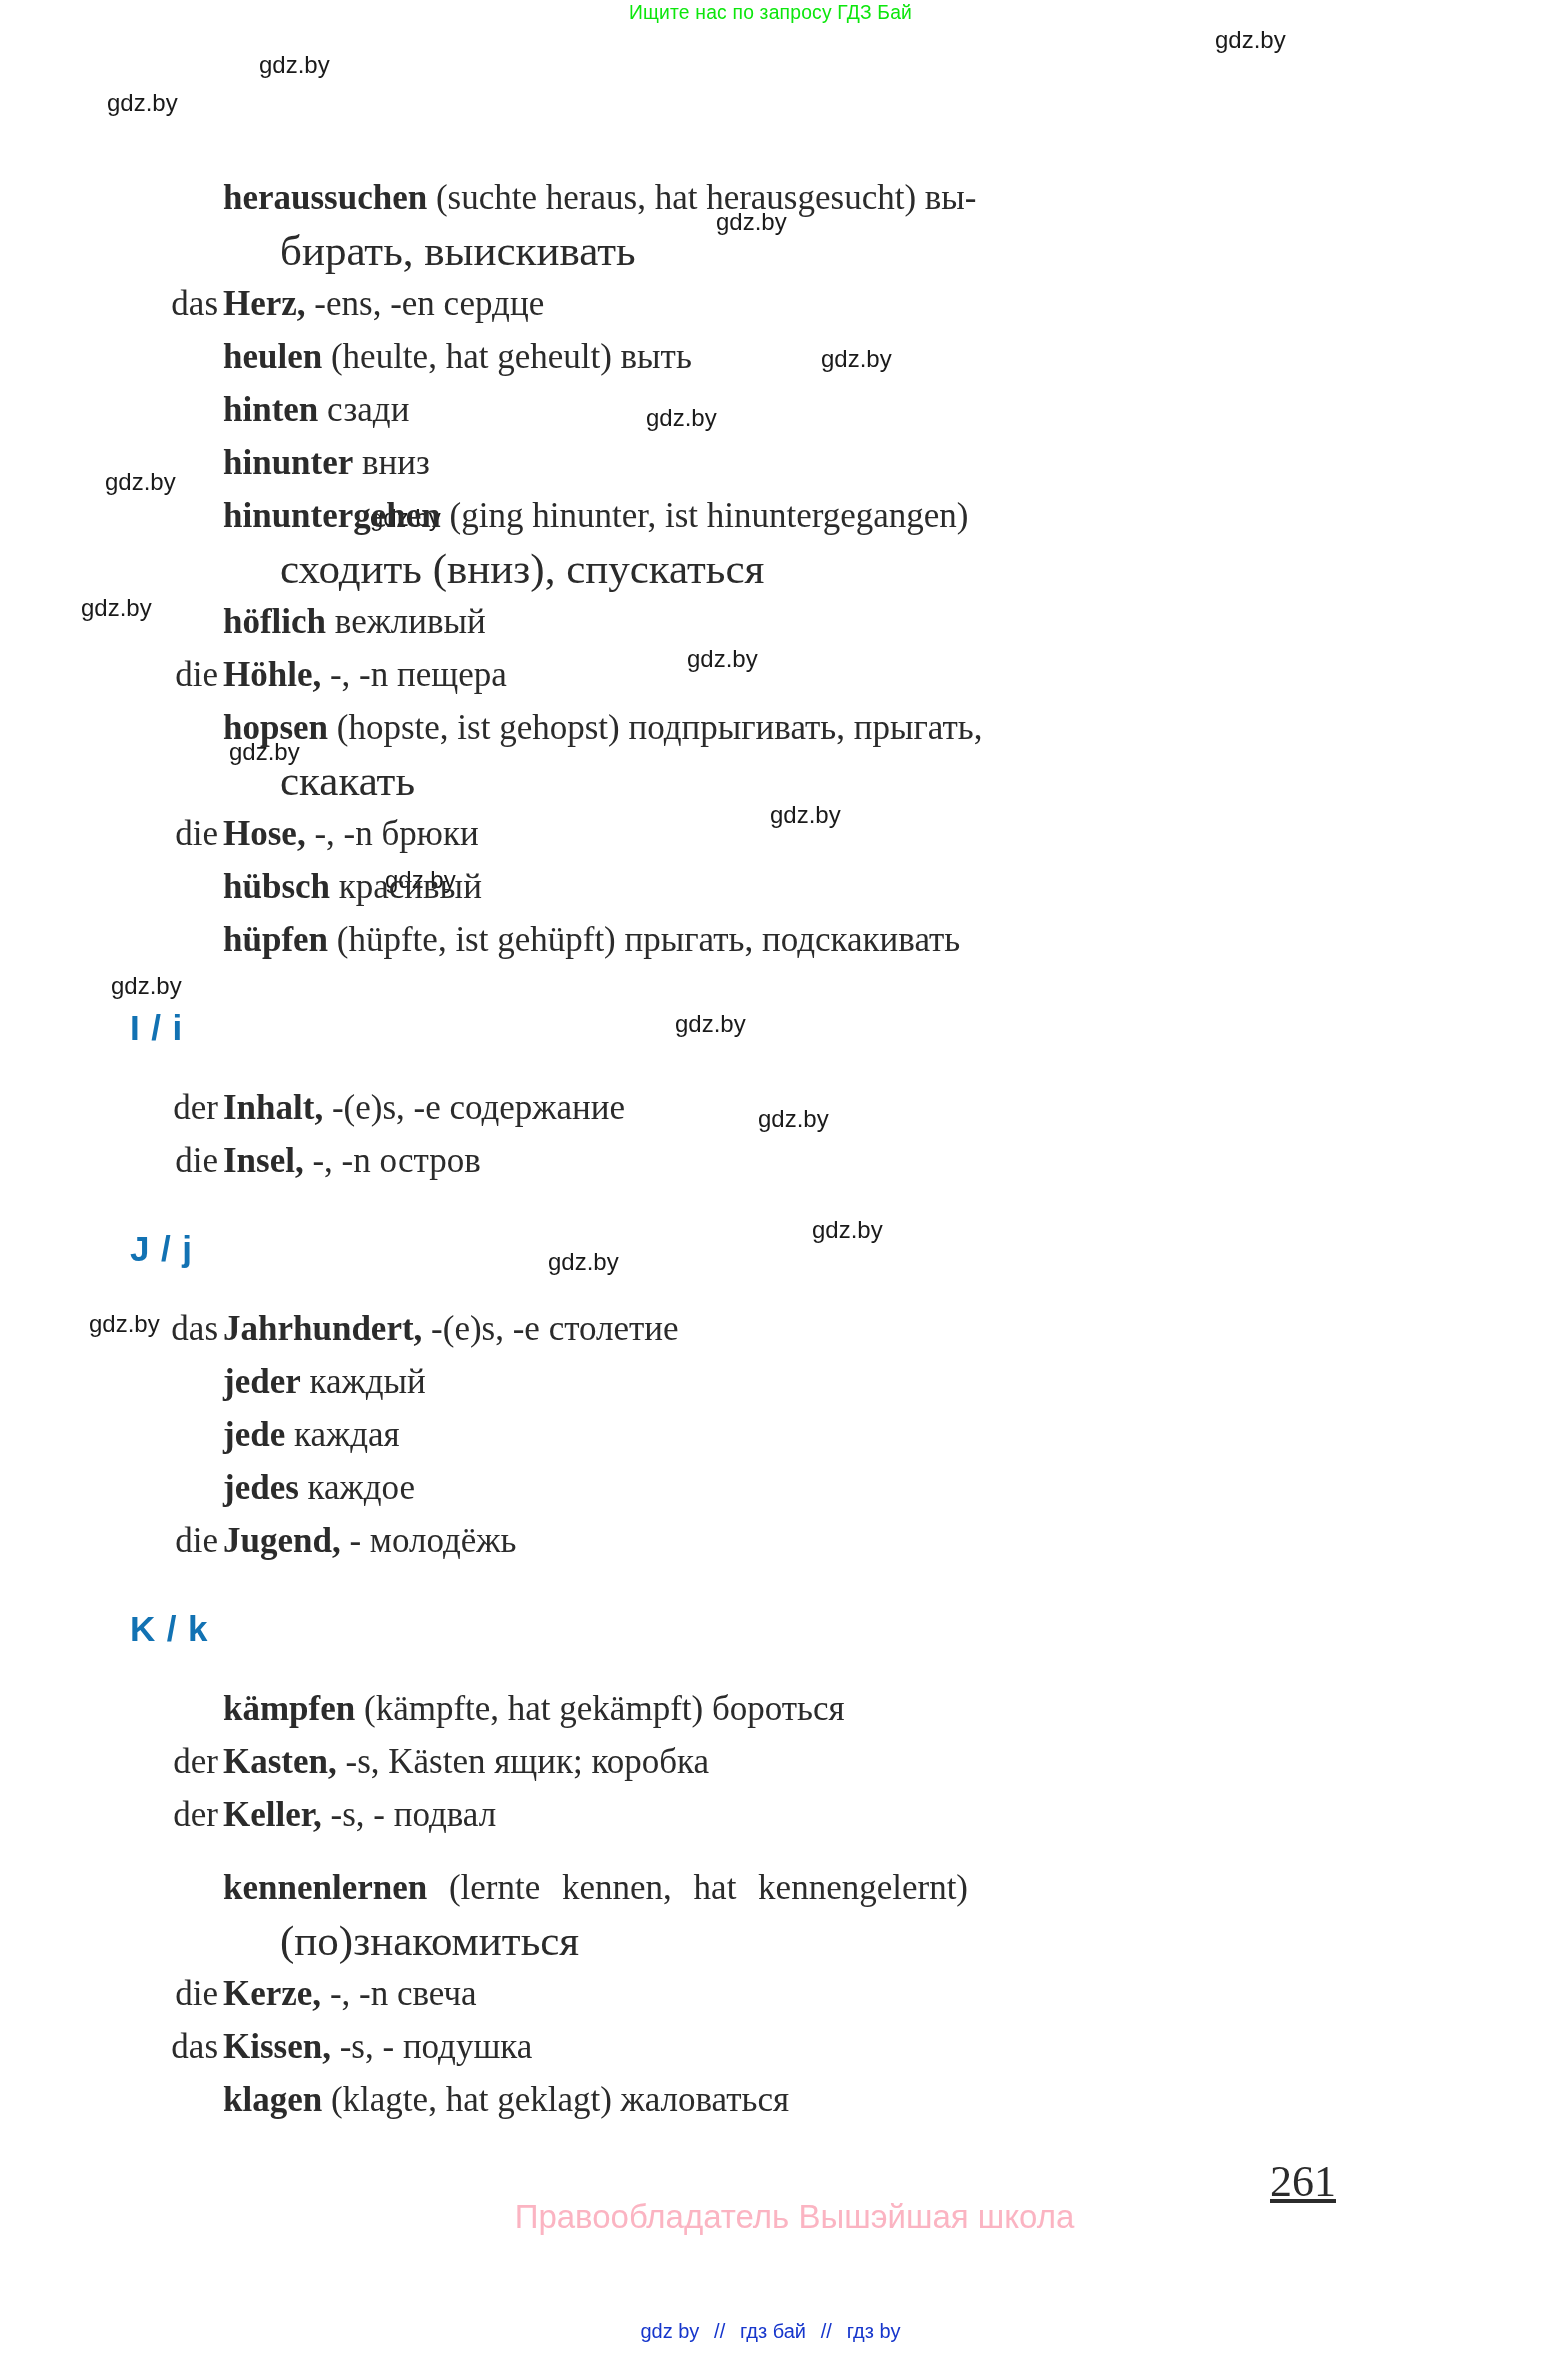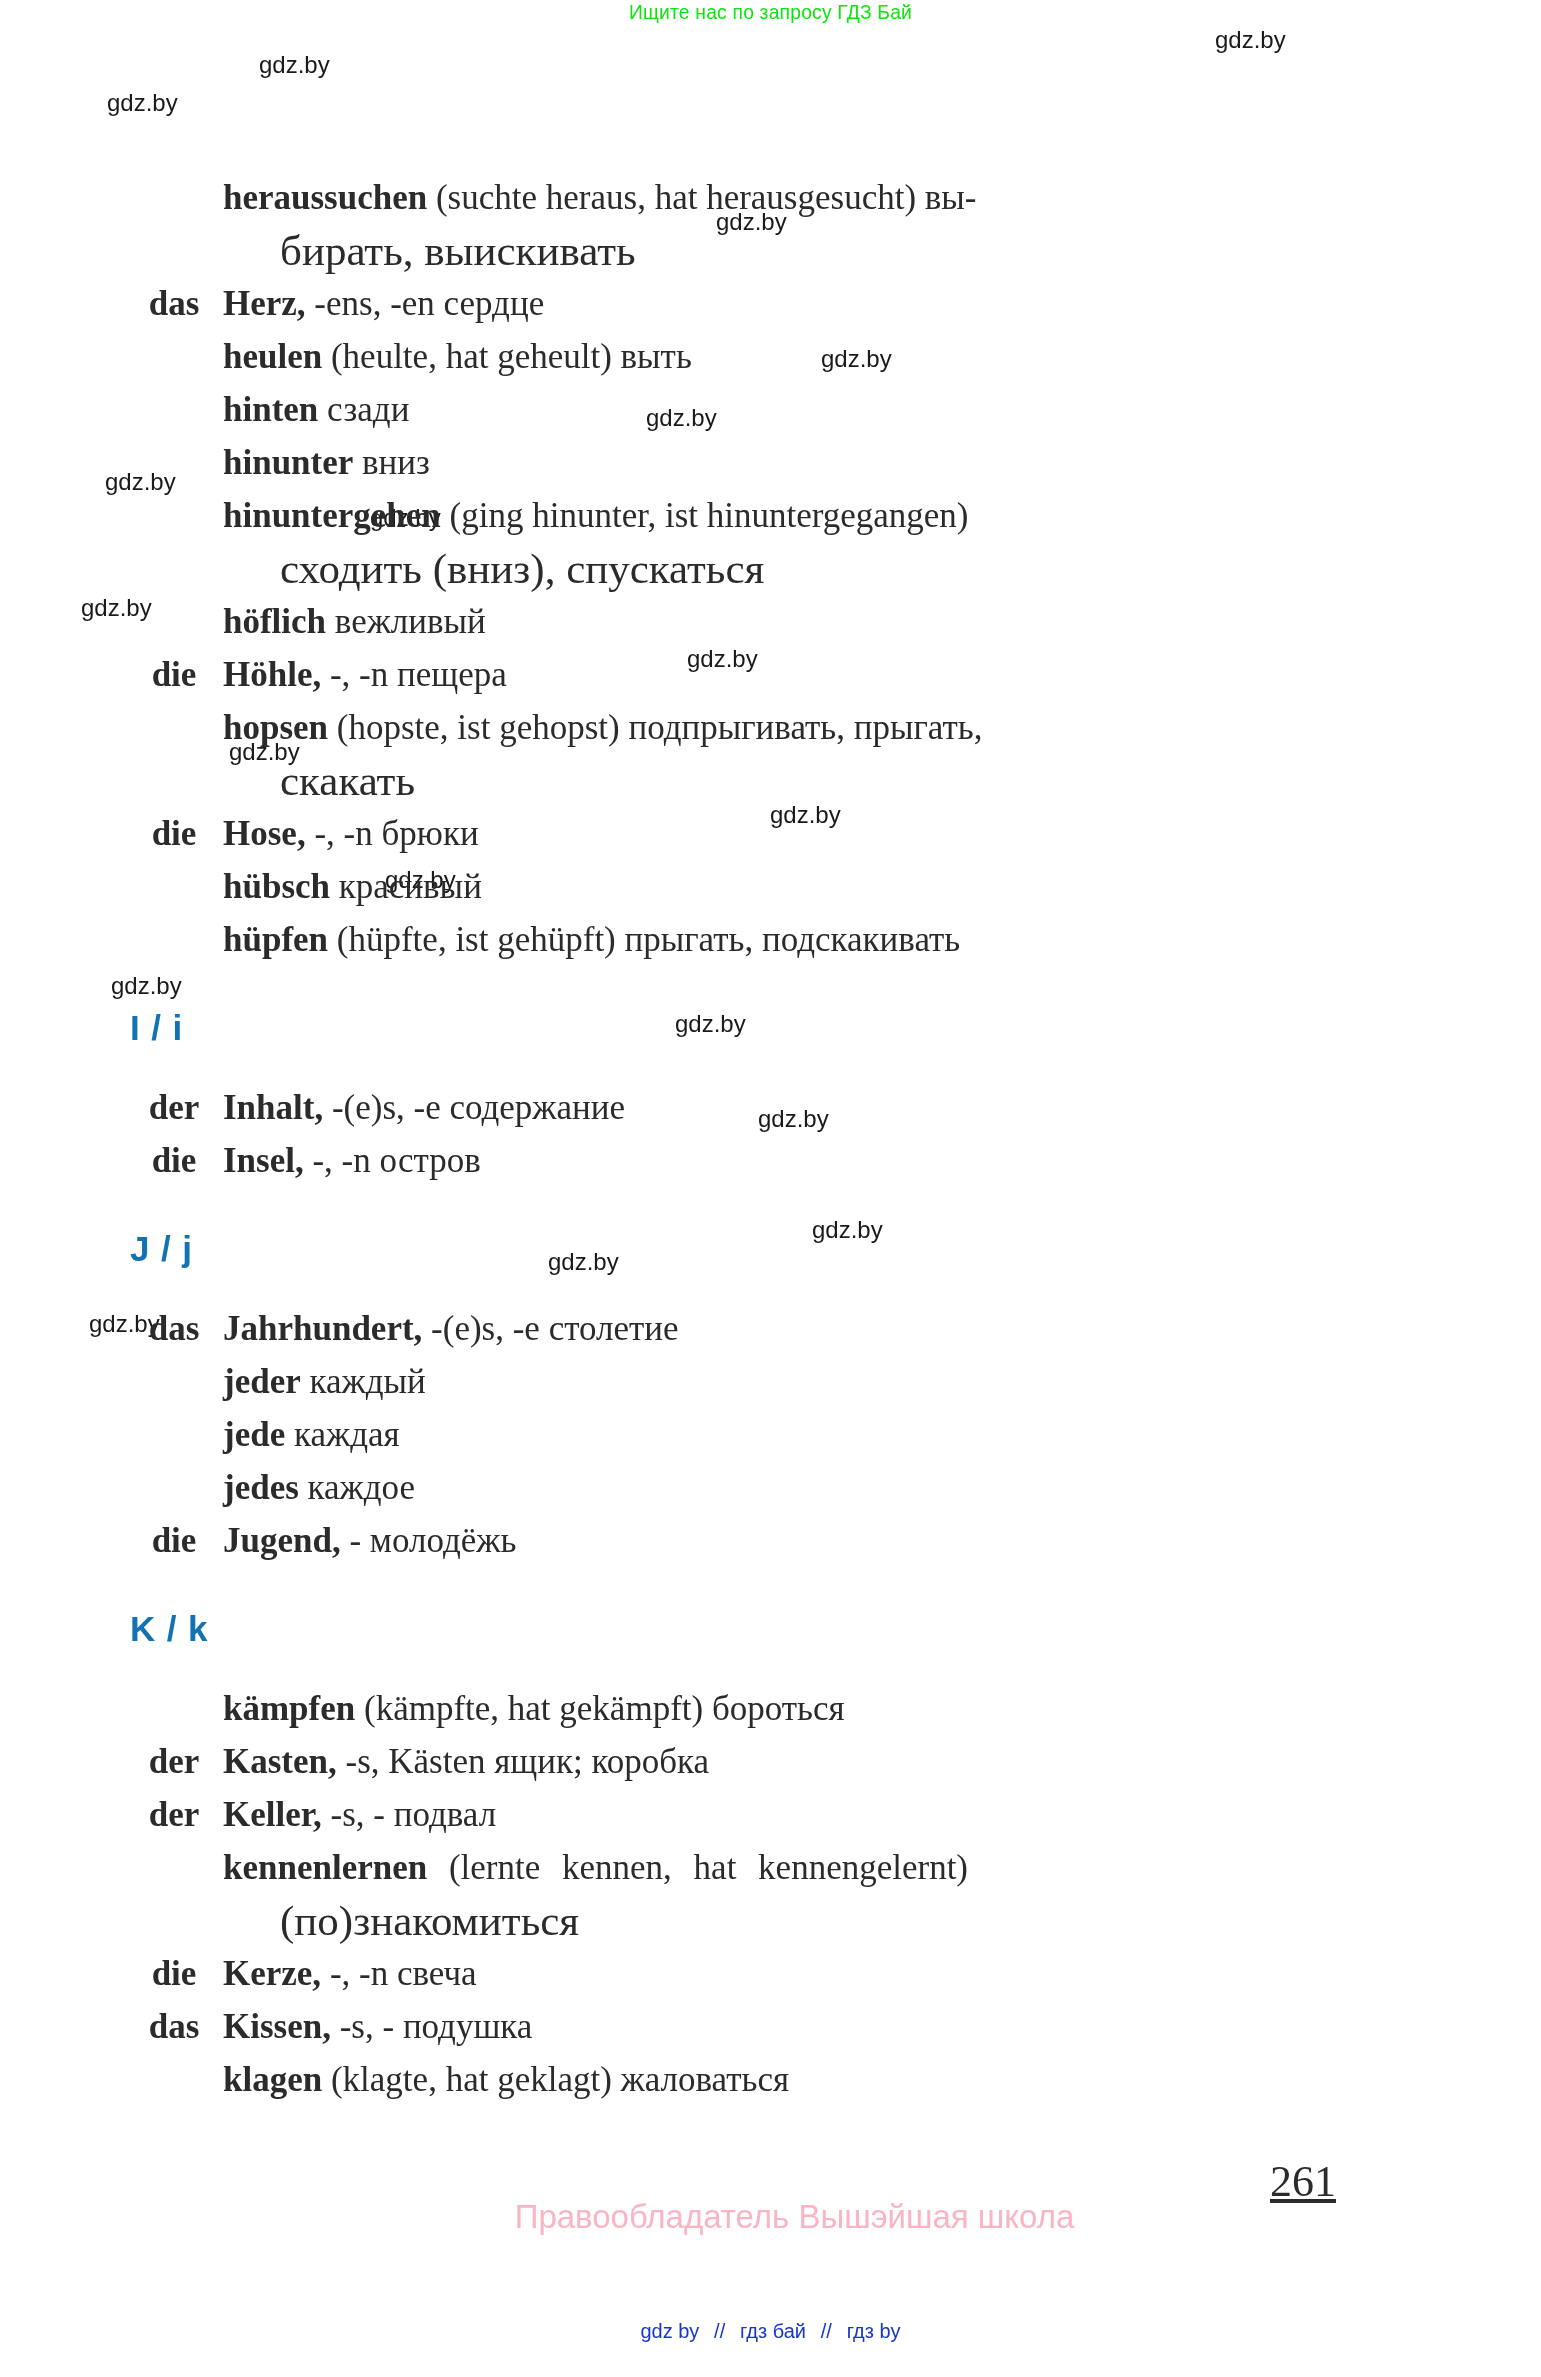--- a/index.html
+++ b/index.html
@@ -51,22 +51,22 @@
     position: relative;
     font-size: 35px;
     line-height: 53px;
     white-space: nowrap;
   }
   .entry .art {
     position: absolute;
     left: 130px;
     top: 0;
     width: 88px;
-    text-align: center;
-    font-weight: bold;
+    text-align: right;
+    font-weight: normal;
   }
   .entry .body {
     display: block;
     margin-left: 223px;
     white-space: nowrap;
   }
   .entry b {
     font-weight: bold;
   }
   
@@ -77,20 +77,21 @@
     line-height: 53px;
     white-space: nowrap;
   }
   .entry.just .body {
     display: block;
     margin-left: 223px;
     width: 1124px;
     white-space: nowrap;
     letter-spacing: 0px;
     word-spacing: 13px;
+    margin-top: 20px;
   }
 
   
   .sect {
     position: relative;
     font-family: "Liberation Sans", sans-serif;
     font-weight: bold;
     font-size: 35px;
     line-height: 44px;
     color: #1272b3;

